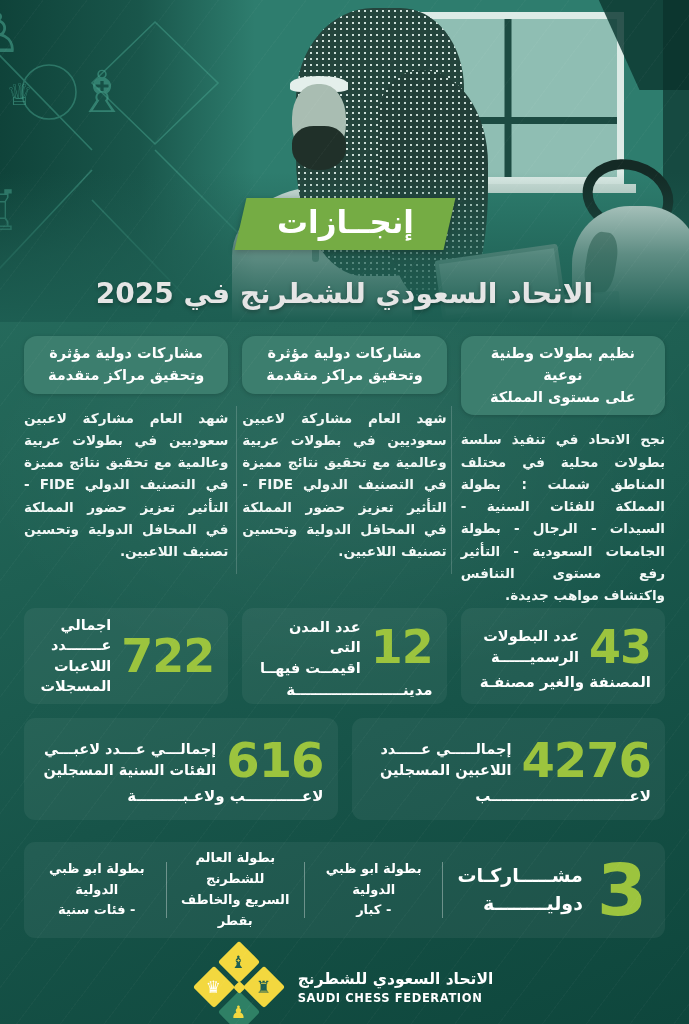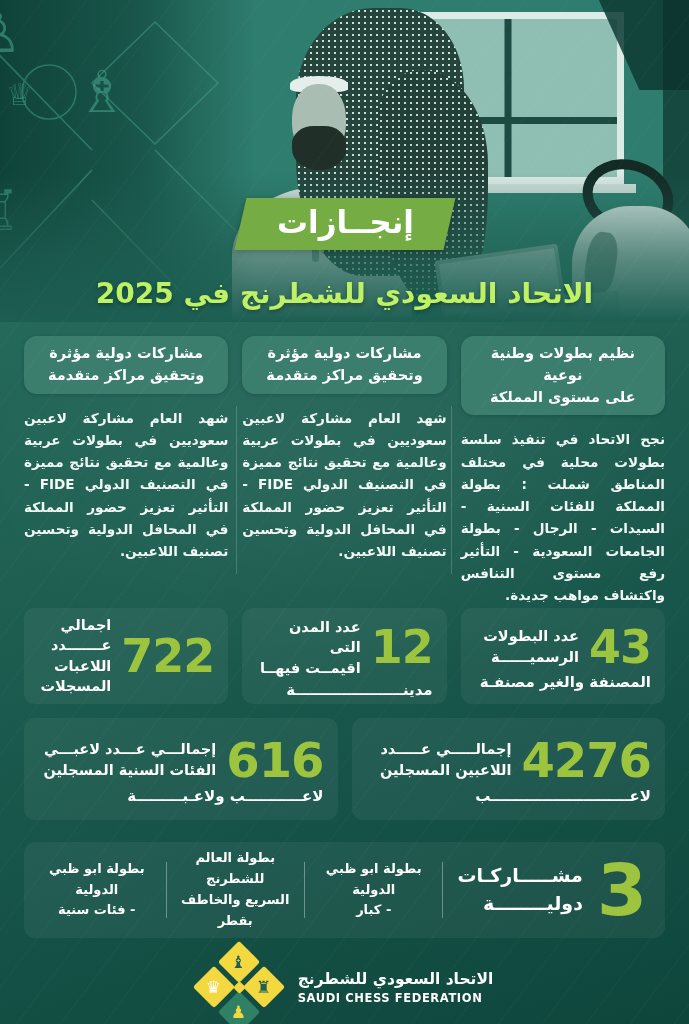--- a/index.html
+++ b/index.html
@@ -66,21 +66,21 @@
   .hero-pattern svg { position:absolute; inset:0; }
 
   .hero-fade { position:absolute; left:0; bottom:0; width:100%; height:150px;
     background:linear-gradient(180deg, rgba(30,94,82,0) 0%, rgba(30,94,82,.65) 55%, #1d5e52 100%); }
 
   
   .badge { position:absolute; left:50%; bottom:72px; transform:translateX(-50%) skewX(-13deg);
     background:#75ac44; padding:6px 36px 10px; z-index:5; box-shadow:0 2px 6px rgba(0,0,0,.25); }
   .badge span { display:block; transform:skewX(13deg); font-size:31px; font-weight:bold; color:#fff; }
   .main-title { position:absolute; left:0; right:0; bottom:12px; text-align:center; z-index:5;
-    font-size:28px; font-weight:bold; color:#bef264; text-shadow:0 2px 4px rgba(0,0,0,.3); }
+    font-size:28px; font-weight:bold; color:#e5e5e5; text-shadow:0 2px 4px rgba(0,0,0,.3); }
 
   
   .cols { position:absolute; top:336px; right:24px; left:24px; height:268px; display:flex; gap:14px; }
   .col { flex:1; position:relative; }
   .col-head { min-height:56px; display:flex; align-items:center; justify-content:center; text-align:center;
     background:#3c7e6e; border-radius:13px; padding:7px 10px;
     font-size:14.5px; font-weight:bold; line-height:1.5; white-space:pre-line;
     box-shadow:0 1px 4px rgba(0,0,0,.18); }
   .col-body { margin-top:13px; font-size:13.6px; font-weight:bold; line-height:1.64;
     text-align:justify; text-justify:inter-word; color:#f2f8f6; }

